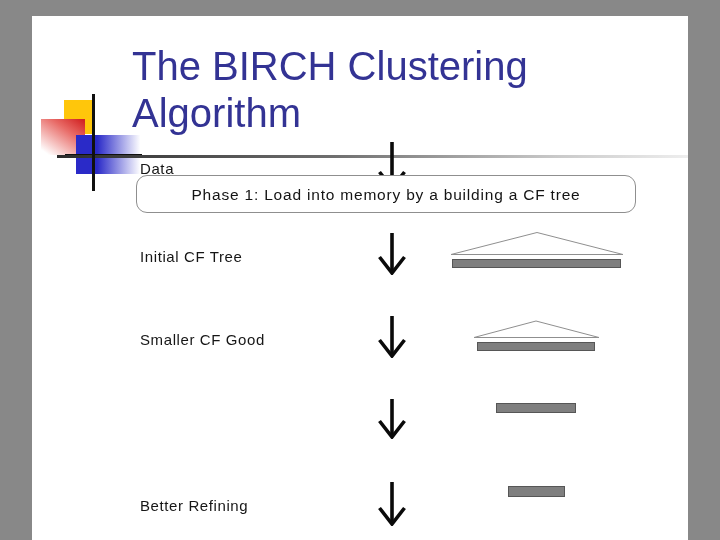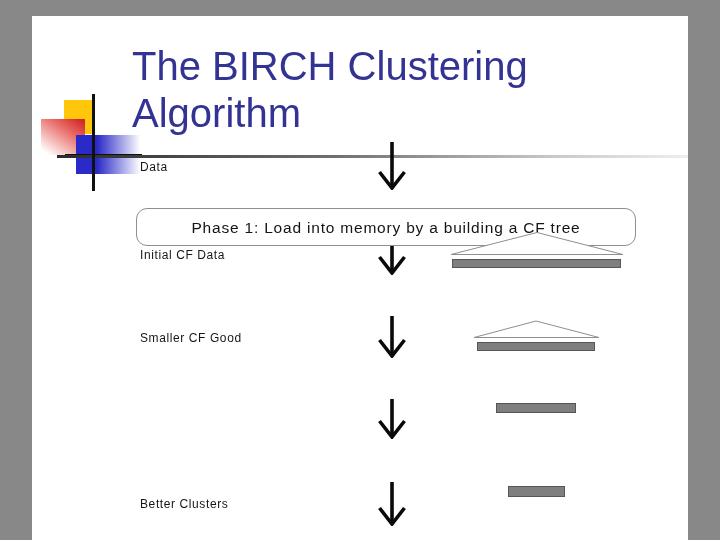--- a/index.html
+++ b/index.html
@@ -17,35 +17,35 @@
   .h-line-deco{position:absolute;left:33px;top:138px;width:77px;height:4px;background:#101010;}
   .title-rule{position:absolute;left:25px;top:139px;width:692px;height:3px;
     background:linear-gradient(to right,#2b2b2b 0%,#6f6f6f 40%,#c9c9c9 72%,#ffffff 100%);}
   
   .title{
     position:absolute;left:100px;top:27px;width:460px;
     font-size:40px;line-height:47px;font-weight:normal;margin:0;
     color:#333394;letter-spacing:0px;
   }
   
-  .flabel{position:absolute;left:108px;font-size:12px;letter-spacing:0.6px;color:#161616;}
+  .flabel{position:absolute;left:108px;font-size:15px;letter-spacing:0.6px;color:#161616;}
   .lbl-data{top:144px;}
   .lbl-initial{top:232px;}
   .lbl-smaller{top:315px;}
   .lbl-good{top:398px;}
   .lbl-better{top:481px;}
   
   .pbox{
     position:absolute;left:104px;width:500px;background:#ffffff;
     border:1.4px solid #8f8f8f;border-radius:11px;box-sizing:border-box;
     display:flex;align-items:center;justify-content:center;text-align:center;
     font-size:15.5px;letter-spacing:0.8px;color:#141414;line-height:19px;
     padding:0 14px;
   }
-  .box1{top:192px;height:38px;}
+  .box1{top:159px;height:38px;}
   .box2{top:259px;height:42px;}
   .box3{top:342px;height:40px;}
   .box4{top:423px;height:42px;}
   
   .arrow{position:absolute;left:342px;}
   .a1{top:126px;} .a2{top:217px;} .a3{top:300px;} .a4{top:383px;} .a5{top:466px;}
   
   .tri{position:absolute;}
   .tri1{left:417px;top:214px;}
   .tri2{left:440px;top:303px;}
@@ -63,23 +63,23 @@
   <div class="sq-yellow"></div>
   <div class="sq-red"></div>
   <div class="sq-blue"></div>
   <div class="h-line-deco"></div>
   <div class="title-rule"></div>
   <div class="v-line"></div>
 
   <h1 class="title">The BIRCH Clustering Algorithm</h1>
 
   <div class="flabel lbl-data">Data</div>
-  <div class="flabel lbl-initial">Initial CF Data</div>
+  <div class="flabel lbl-initial">Initial CF Tree</div>
   <div class="flabel lbl-smaller">Smaller CF Good</div>
-  <div class="flabel lbl-better">Better Clusters</div>
+  <div class="flabel lbl-better">Better Refining</div>
 
   <div class="arrow a1">
     <svg width="36" height="48" viewBox="0 0 36 48">
       <line x1="18" y1="0" x2="18" y2="45" stroke="#0a0a0a" stroke-width="3.6"></line>
       <path d="M5.5 30 L18 46 L30.5 30" fill="none" stroke="#0a0a0a" stroke-width="3.6"></path>
     </svg>
   </div>
   <div class="arrow a2">
     <svg width="36" height="42" viewBox="0 0 36 42">
       <line x1="18" y1="0" x2="18" y2="39" stroke="#0a0a0a" stroke-width="3.6"></line>

